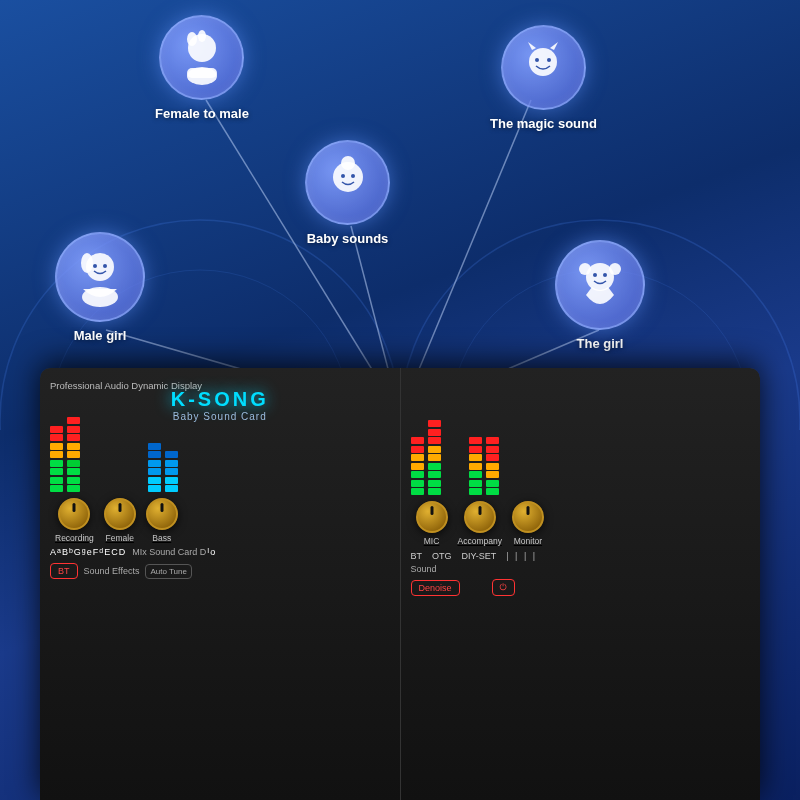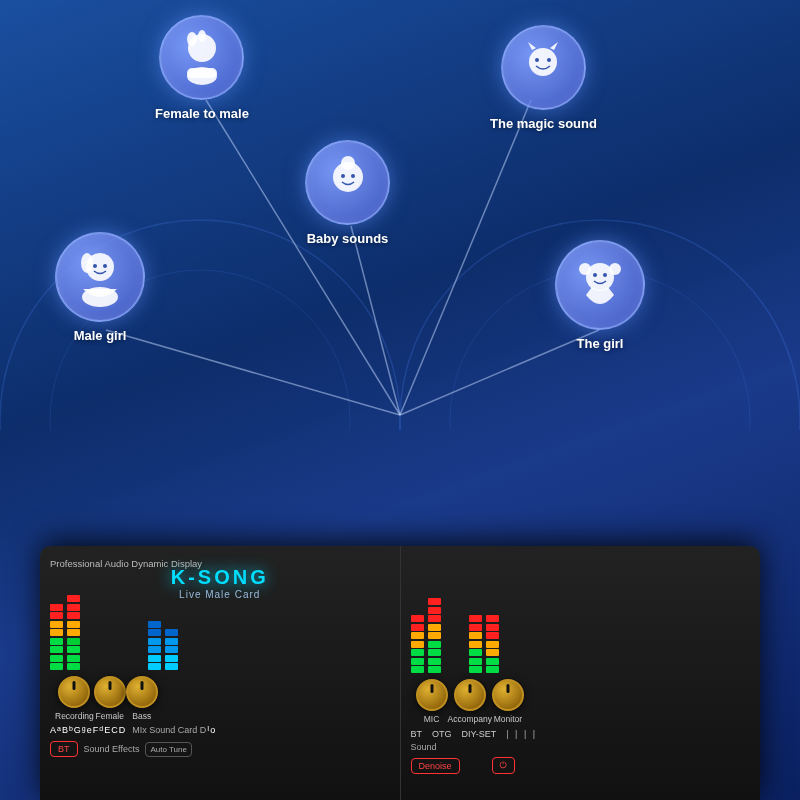--- a/index.html
+++ b/index.html
@@ -96,21 +96,21 @@
 
     .bar-red { background: #ff2020; }
     .bar-yellow { background: #ffcc00; }
     .bar-green { background: #00dd44; }
 
     .sound-card-container {
       position: absolute;
       bottom: 0;
       left: 5%;
       width: 90%;
-      height: 254px;
+      height: 432px;
       background: linear-gradient(180deg, #222 0%, #111 100%);
       border-radius: 10px 10px 0 0;
       overflow: hidden;
       box-shadow: 0 -5px 30px rgba(0,0,0,0.8);
     }
 
     .card-panel {
       display: flex;
       height: 100%;
     }
@@ -173,22 +173,24 @@
 
     .ksong-small {
       font-size: 10px;
       color: #99bbdd;
       letter-spacing: 1px;
     }
 
     
     .knob-section {
       display: flex;
+      gap: 10px;
       margin-top: 6px;
       padding-left: 5px;
+      text-decoration: underline;
     }
 
     .knob-item {
       display: flex;
       flex-direction: column;
       align-items: center;
       gap: 3px;
     }
 
     .knob-dial {
@@ -432,21 +434,21 @@
           <div class="m-bar" style="background:#00ccff;width:13px;height:7px;border-radius:1px;"></div>
           <div class="m-bar" style="background:#00ccff;width:13px;height:7px;border-radius:1px;"></div>
           <div class="m-bar" style="background:#0099ee;width:13px;height:7px;border-radius:1px;"></div>
           <div class="m-bar" style="background:#0099ee;width:13px;height:7px;border-radius:1px;"></div>
           <div class="m-bar" style="background:#0066cc;width:13px;height:7px;border-radius:1px;"></div>
         </div>
       </div>
 
       <div class="center-info">
         <div class="ksong-big">K-SONG</div>
-        <div class="ksong-small">Live  Male Card</div>
+        <div class="ksong-small">Baby  Sound Card</div>
       </div>
 
       <div class="knob-section">
         <div class="knob-item">
           <div class="knob-dial"></div>
           <div class="knob-name">Recording</div>
         </div>
         <div class="knob-item">
           <div class="knob-dial"></div>
           <div class="knob-name">Female</div>

